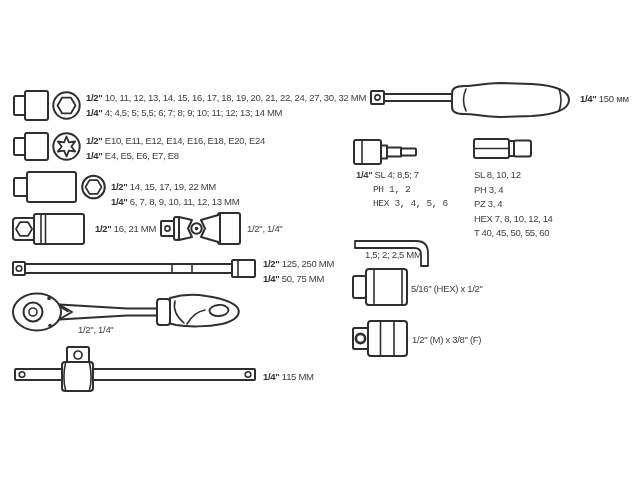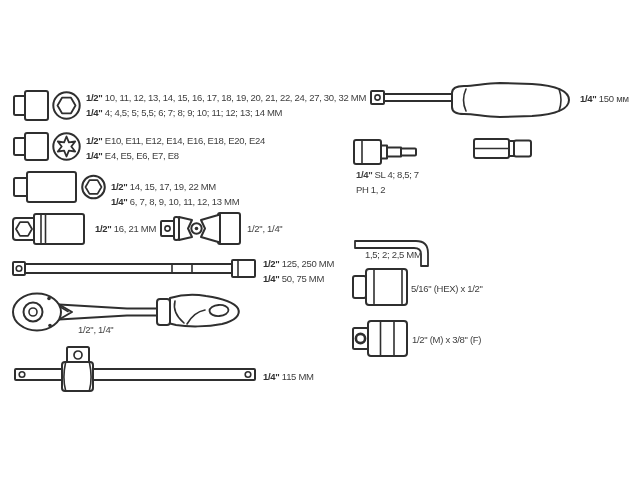--- a/index.html
+++ b/index.html
@@ -7,21 +7,21 @@
     position:relative;width:640px;height:480px;background:#ffffff;overflow:hidden;
     font-family:"Liberation Sans",sans-serif;color:#3e3e3e;
   }
   .abs{position:absolute;}
   .lbl{
     position:absolute;font-size:9.5px;letter-spacing:-0.3px;line-height:15px;
     white-space:nowrap;color:#3e3e3e;
   }
   .lbl b{font-weight:700;color:#303030;}
   .bitcol{position:absolute;font-size:9.5px;letter-spacing:-0.35px;line-height:14.5px;white-space:nowrap;}
-  .bitcol .indent{}
+  .bitcol .indent{margin-left:17px;font-family:Liberation Mono, monospace;}
   svg{display:block;}
   .ln{fill:#ffffff;stroke:#2f2f2f;stroke-width:2;stroke-linejoin:round;stroke-linecap:round;}
   .ln-thin{fill:none;stroke:#2f2f2f;stroke-width:1.6;stroke-linejoin:round;stroke-linecap:round;}
   .ln-fill{fill:#2f2f2f;stroke:none;}
 </style>
 </head>
 <body>
 
 <div class="canvas">
 
@@ -185,20 +185,28 @@
       <rect class="ln" x="1" y="1" width="35" height="19" rx="2"></rect>
       <line class="ln-thin" x1="2" y1="10.5" x2="35" y2="10.5"></line>
       <rect class="ln" x="36" y="3" width="5" height="15"></rect>
       <rect class="ln" x="41" y="2.5" width="17" height="16" rx="2"></rect>
     </svg>
   </div>
 
   <div class="bitcol" style="left:356px;top:168px">
     <div><b>1/4"</b> <span>SL 4; 8,5; 7</span></div>
     <div class="indent">PH 1, 2</div>
+    <div class="indent">HEX 3, 4, 5, 6</div>
+  </div>
+  <div class="bitcol" style="left:474px;top:168px">
+    <div>SL 8, 10, 12</div>
+    <div>PH 3, 4</div>
+    <div>PZ 3, 4</div>
+    <div>HEX 7, 8, 10, 12, 14</div>
+    <div>T 40, 45, 50, 55, 60</div>
   </div>
 
   <div class="abs" style="left:353px;top:238px">
     <svg width="77" height="29" viewBox="0 0 77 29">
       <path class="ln" style="stroke-width:1.8" d="M2,3 L63,3 Q75,3 75,15 L75,28 L68,28 L68,16 Q68,10 61,10 L2,10 Z"></path>
     </svg>
   </div>
   <div class="lbl" style="left:365px;top:247px">
     <span>1,5; 2; 2,5 MM</span>
   </div>

